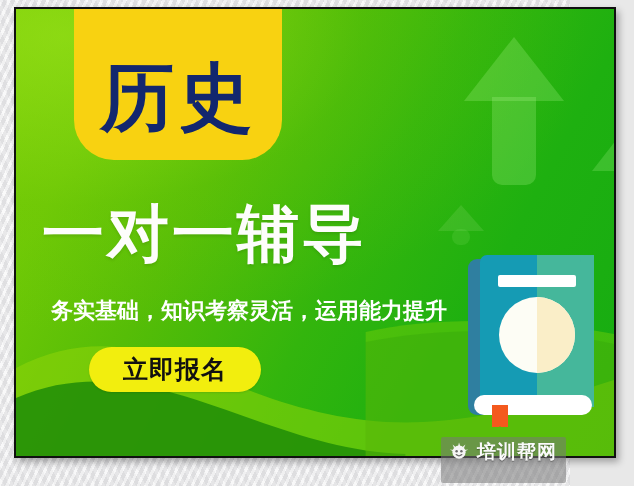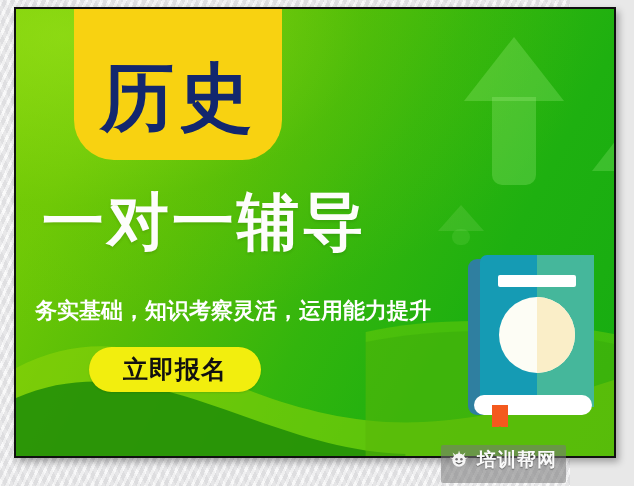--- a/index.html
+++ b/index.html
@@ -154,35 +154,35 @@
     letter-spacing: 4px;
     color: #12276e;
     white-space: nowrap;
     padding-bottom: 18px;
   }
 
   
   #headline {
     position: absolute;
     left: 26px;
-    top: 182px;
+    top: 194px;
     font-family: "DejaVu Sans", "Liberation Sans", sans-serif;
     font-weight: 700;
     font-size: 62px;
     line-height: 1;
     letter-spacing: 3px;
     color: #fdfdfb;
     white-space: nowrap;
     text-shadow: 0 2px 3px rgba(0,0,0,.10);
   }
 
   
   #subtitle {
     position: absolute;
-    left: 19px;
+    left: 35px;
     top: 288px;
     font-family: "DejaVu Sans", "Liberation Sans", sans-serif;
     font-weight: 700;
     font-size: 22px;
     line-height: 1.25;
     letter-spacing: 0px;
     color: #ffffff;
     white-space: nowrap;
   }
 
@@ -221,21 +221,21 @@
     height: 172px;
   }
   #book-illustration svg { display: block; }
 
   
   #watermark {
     position: absolute;
     right: 4px;
     bottom: 3px;
     height: 30px;
-    padding: 0 9px 8px 7px;
+    padding: 0 9px 16px 7px;
     display: flex;
     align-items: center;
     gap: 7px;
     background: rgba(120,120,120,.55);
     border-radius: 2px;
     justify-content: flex-end;
   }
   #watermark-icon { display: block; }
   #watermark-text {
     font-family: "DejaVu Sans", "Liberation Sans", sans-serif;

